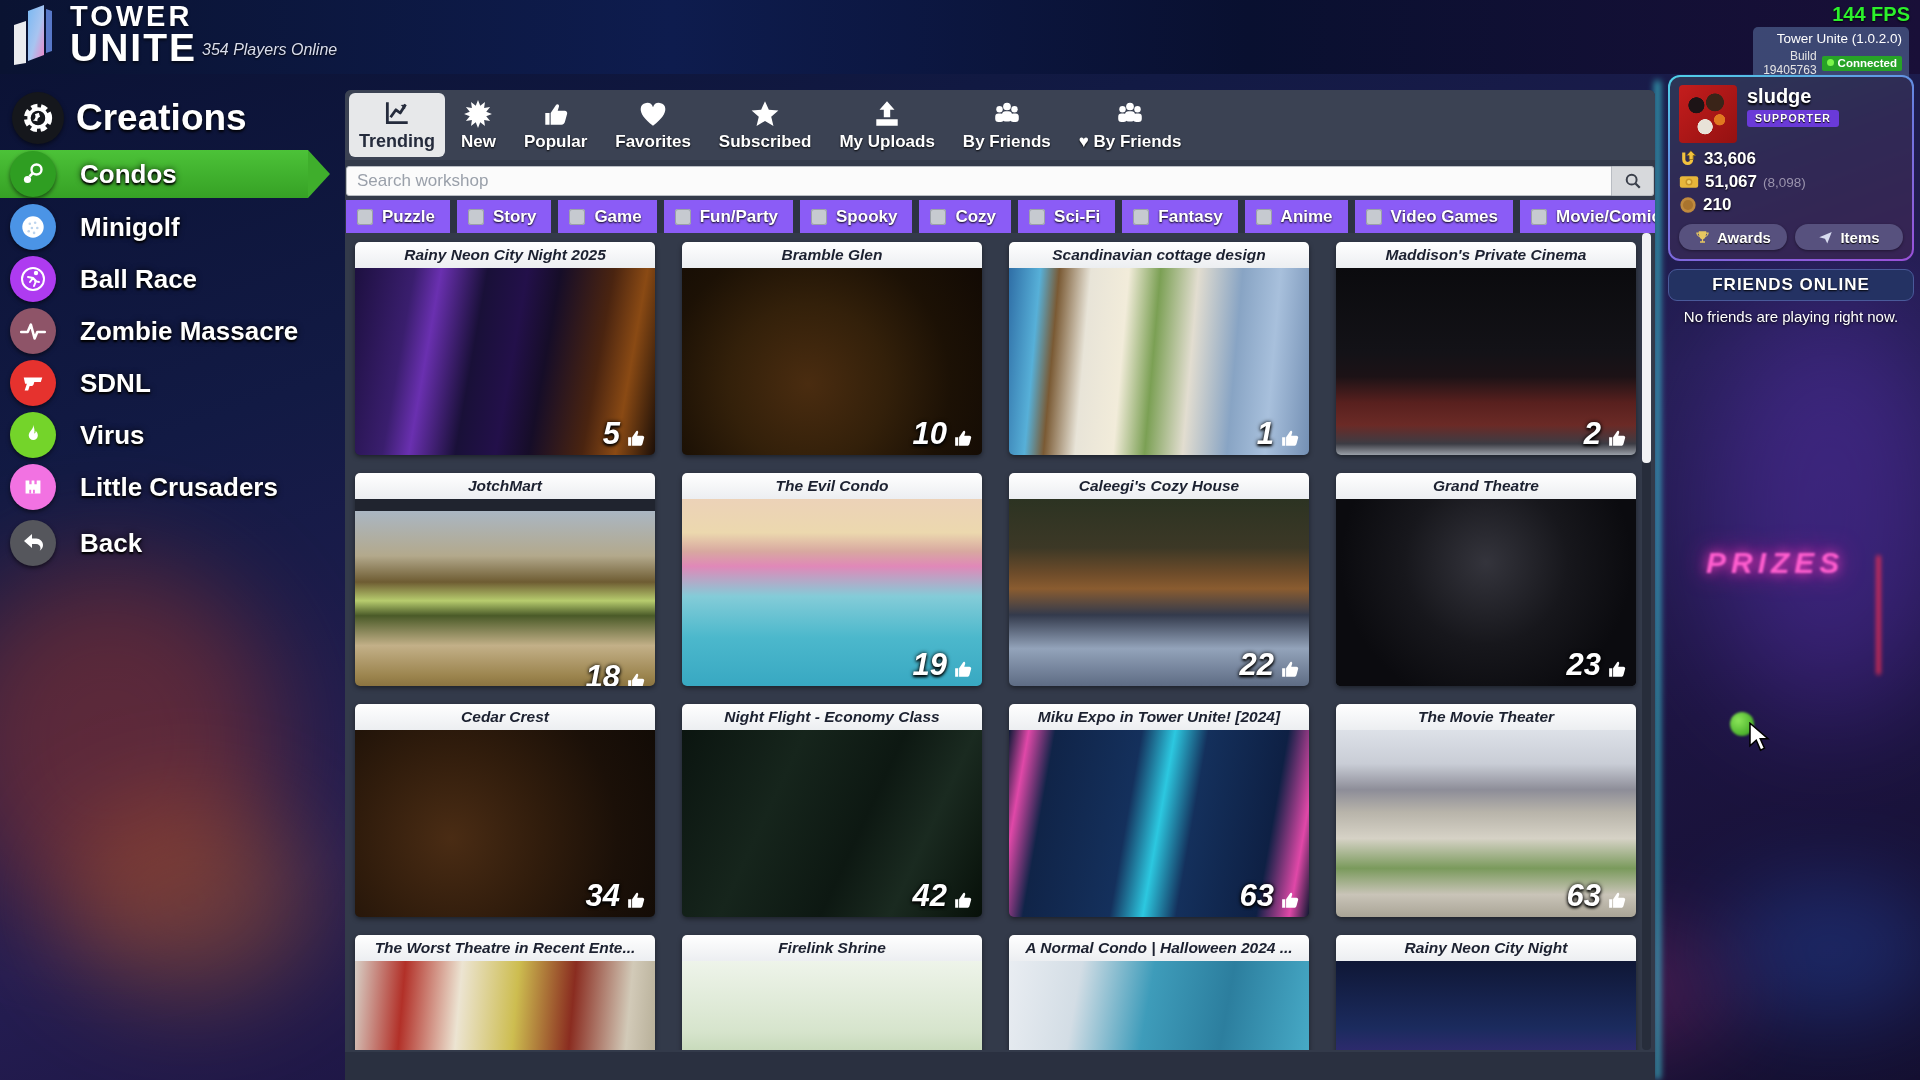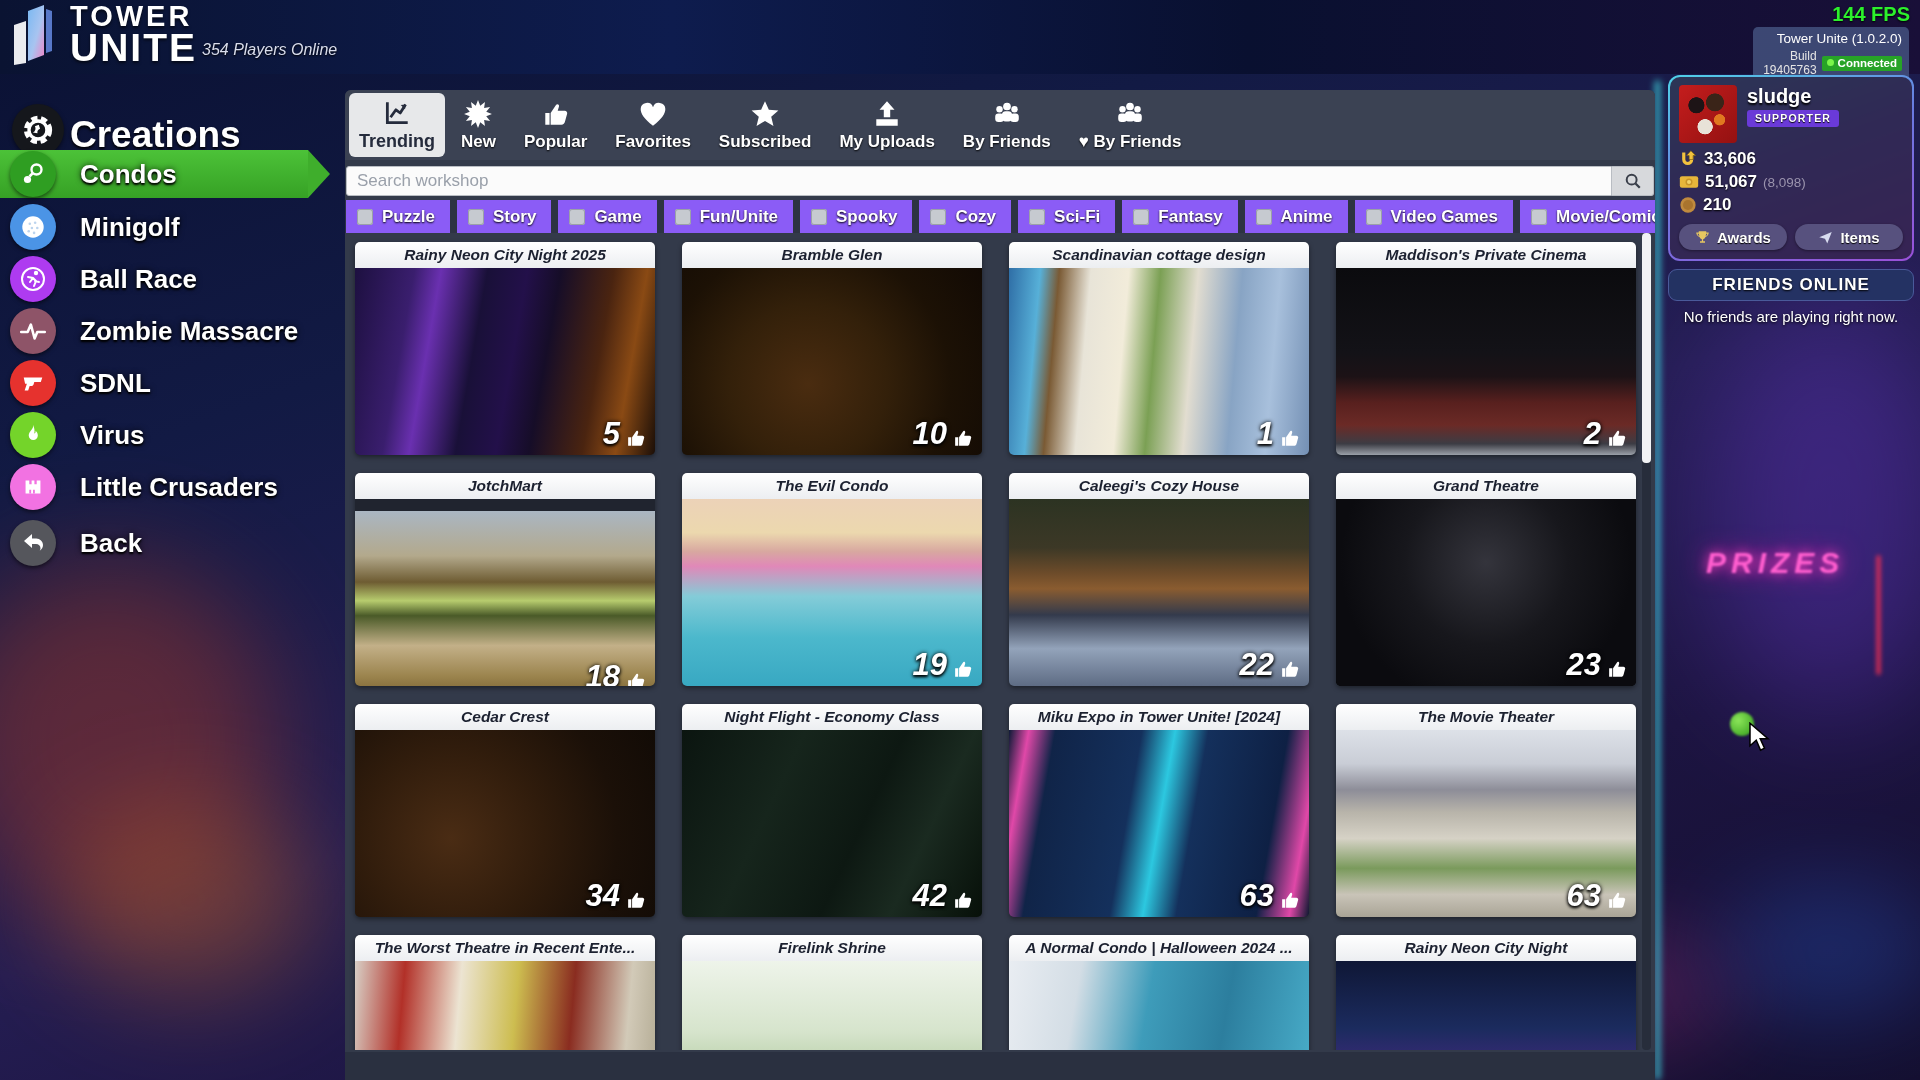--- a/index.html
+++ b/index.html
@@ -30,21 +30,21 @@
   #conn-box { position:absolute; left:1753px; top:27px; width:156px; background:rgba(66,80,124,.88);
     border-radius:5px; padding:4px 7px 5px; text-align:right; }
   #conn-box .ver { color:#fff; font-size:13.5px; }
   #conn-box .row2 { display:flex; align-items:center; justify-content:flex-end; margin-top:3px; gap:5px; }
   #conn-box .build { color:#e5e5e5; font-size:12px; }
   #conn-box .badge { background:#27a327; color:#fff; font-size:11.5px; font-weight:bold;
     padding:1px 5px 2px; border-radius:2px; display:flex; align-items:center; gap:4px; }
   #conn-box .dot { width:7px; height:7px; border-radius:50%; background:#7af54a; display:inline-block; }
 
   
-  #creations-hdr { position:absolute; left:12px; top:92px; display:flex; align-items:flex-end; gap:6px;margin-top:12px; }
+  #creations-hdr { position:absolute; left:12px; top:92px; display:flex; align-items:center; gap:12px; }
   #creations-hdr .gear-badge { width:52px; height:52px; border-radius:50%; background:#15171c;
     display:flex; align-items:center; justify-content:center; box-shadow:0 2px 4px rgba(0,0,0,.5); }
   #creations-hdr .t { color:#fff; font-size:37px; font-weight:900; text-shadow:0 2px 3px #000; }
   .side-item { position:absolute; left:0; height:48px; display:flex; align-items:center; cursor:pointer; }
   .side-item .circ { width:46px; height:46px; border-radius:50%; margin-left:10px;
     display:flex; align-items:center; justify-content:center; box-shadow:0 2px 4px rgba(0,0,0,.55); flex:none; }
   .side-item .lbl { color:#fff; font-size:26px; font-weight:800; margin-left:24px; white-space:nowrap;
     text-shadow:0 2px 2px #000,0 0 6px rgba(0,0,0,.8); }
   #si-condos { top:150px; width:308px; background:linear-gradient(180deg,#4cc238,#36a125); }
   #si-condos::after { content:""; position:absolute; right:-22px; top:0; border-top:24px solid transparent;
@@ -363,21 +363,21 @@
     <label class="chip">
         <span class="cb"></span>
         <span class="cl">Story</span>
       </label>
     <label class="chip">
         <span class="cb"></span>
         <span class="cl">Game</span>
       </label>
     <label class="chip">
         <span class="cb"></span>
-        <span class="cl">Fun/Unite</span>
+        <span class="cl">Fun/Party</span>
       </label>
     <label class="chip">
         <span class="cb"></span>
         <span class="cl">Spooky</span>
       </label>
     <label class="chip">
         <span class="cb"></span>
         <span class="cl">Cozy</span>
       </label>
     <label class="chip">

